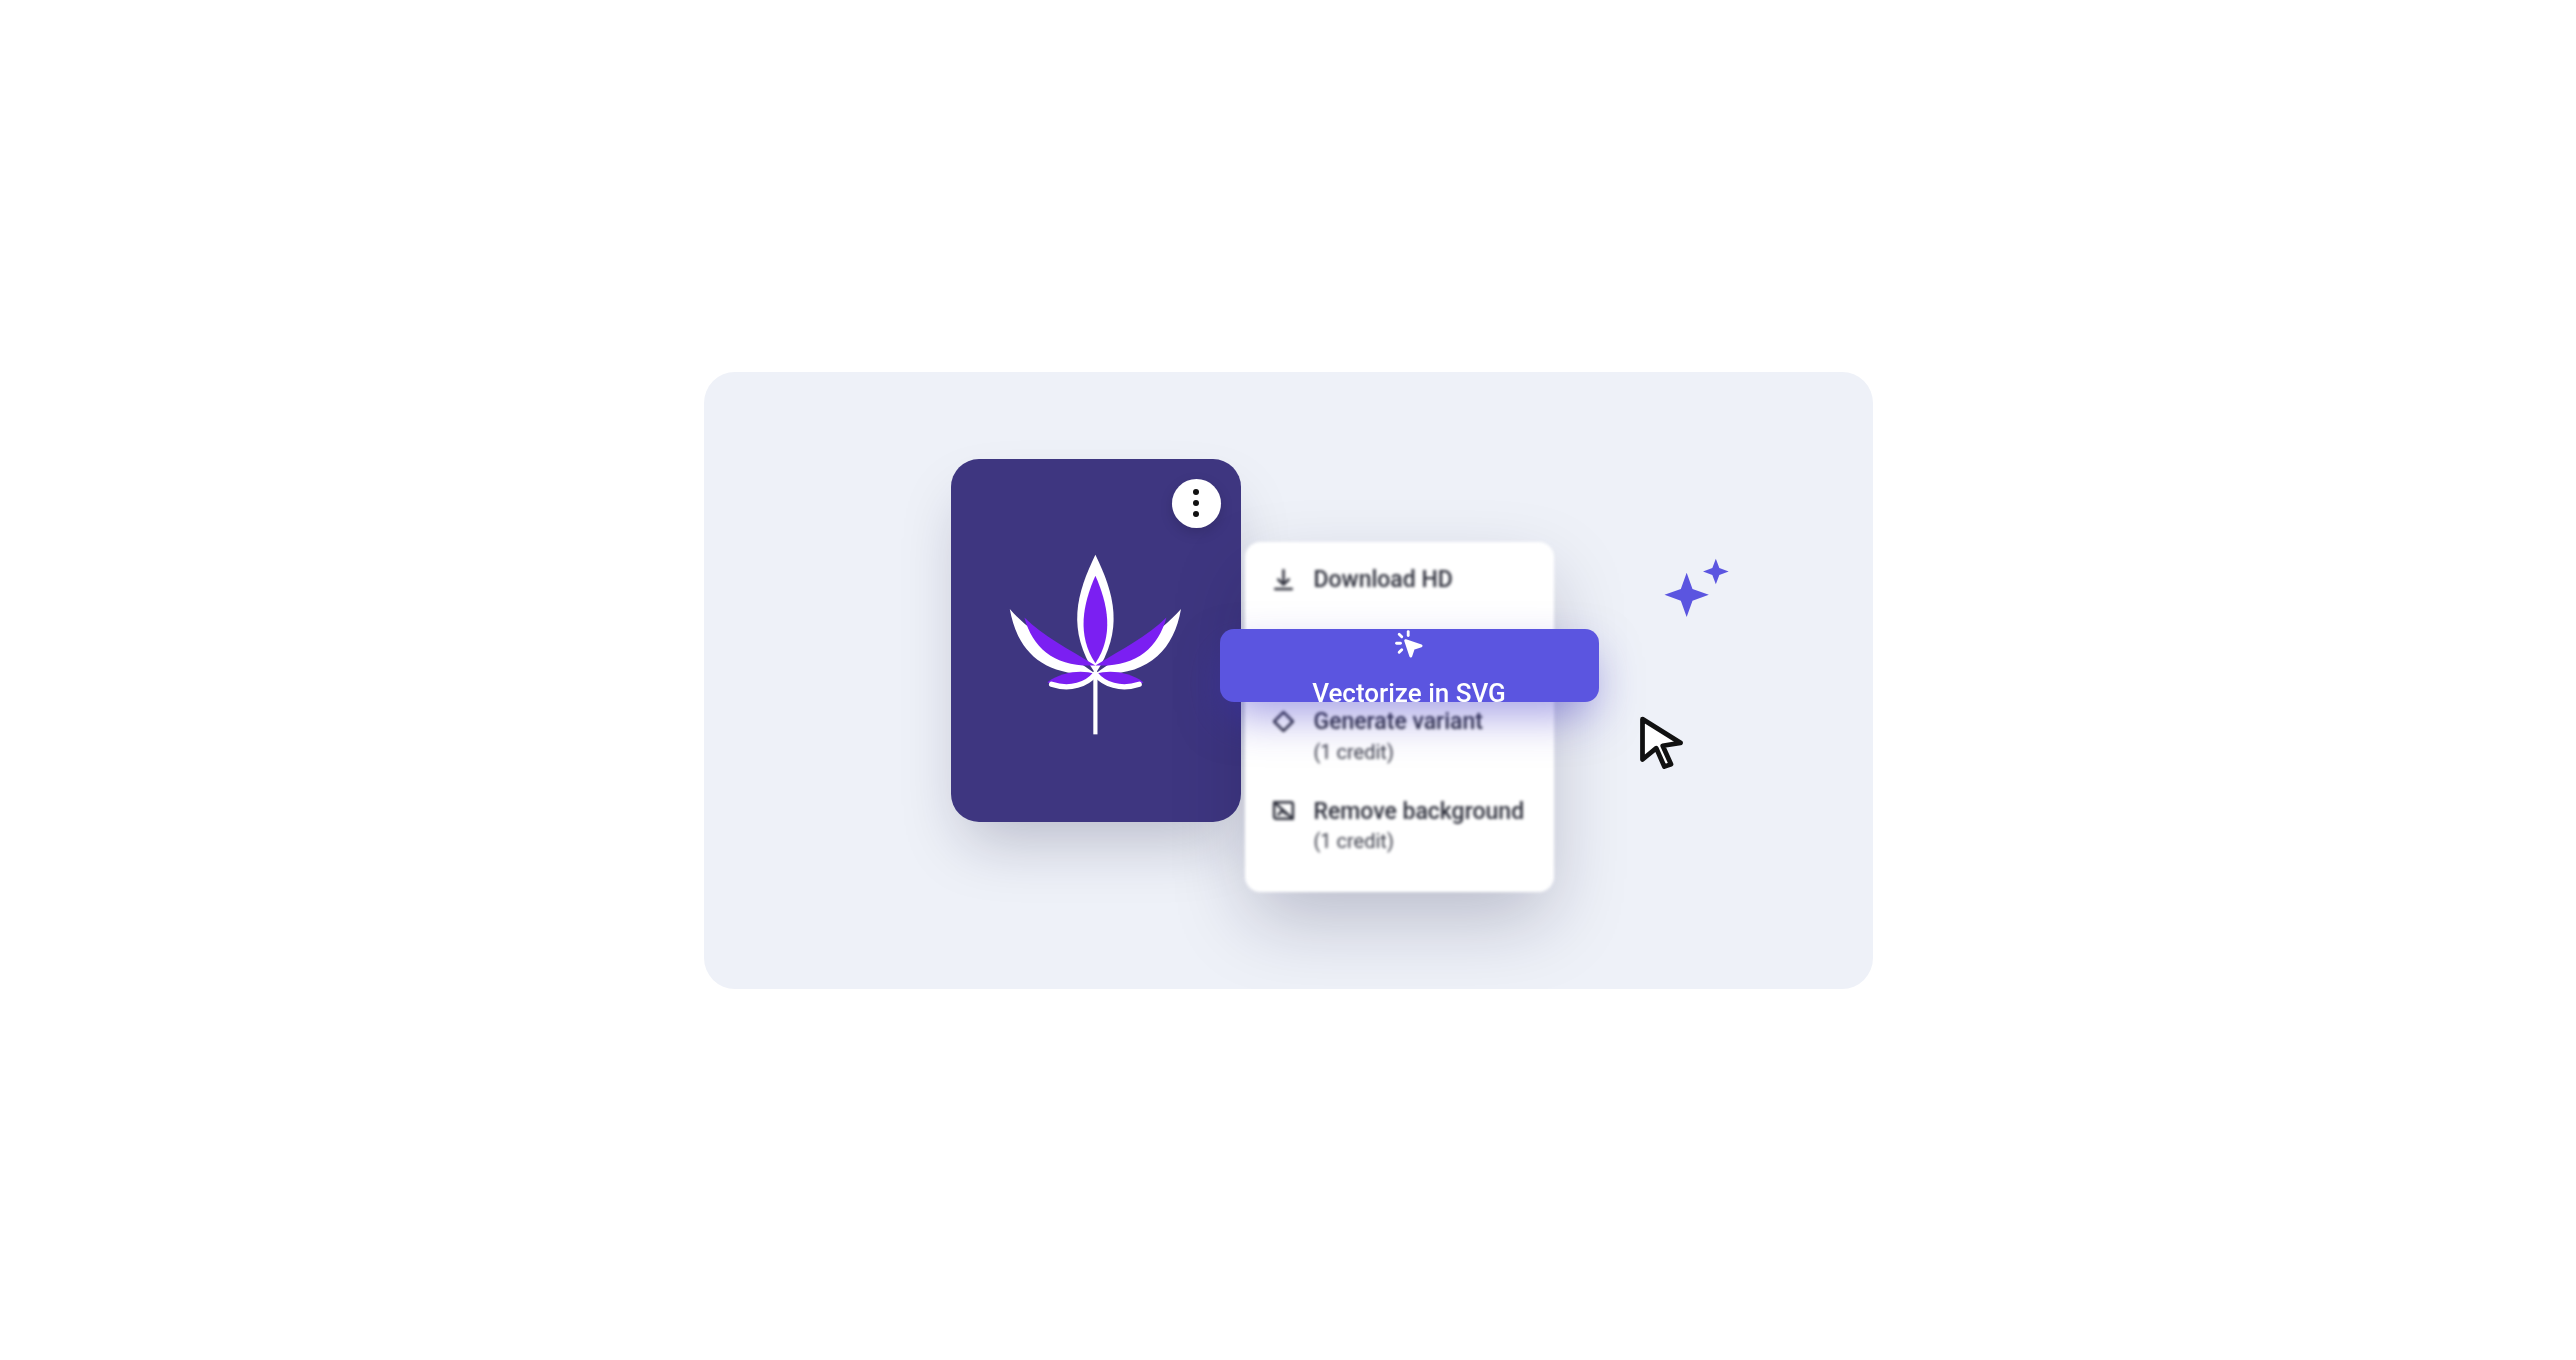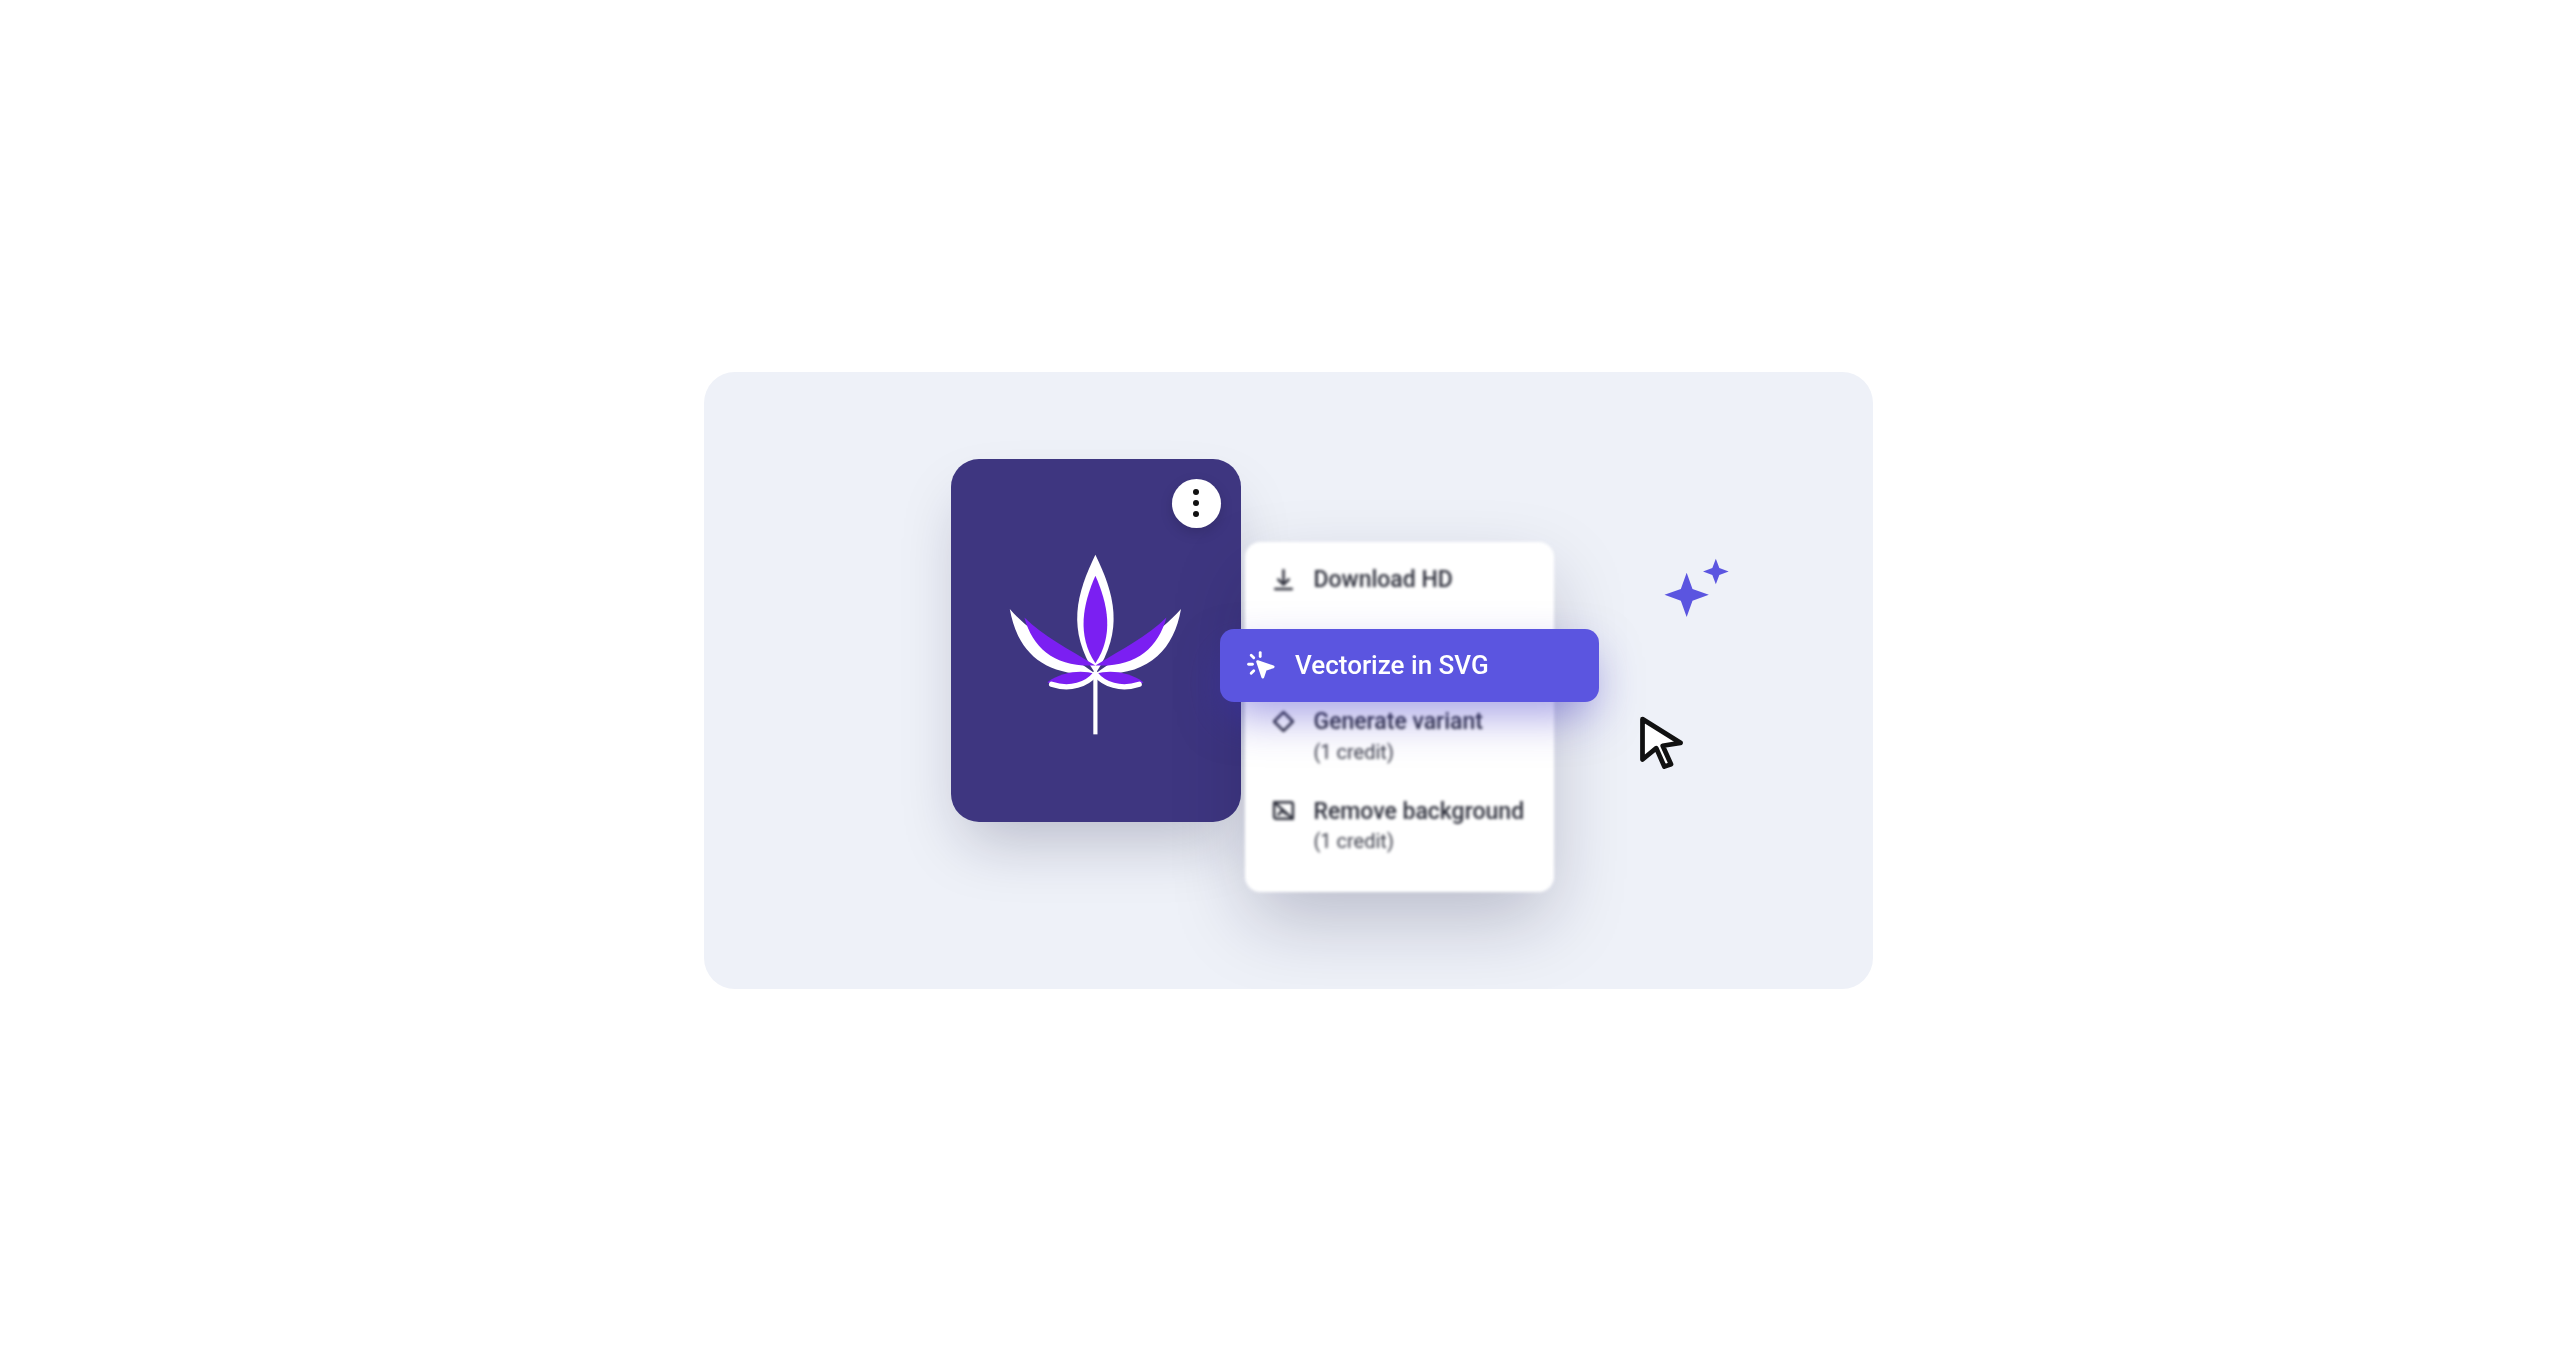--- a/index.html
+++ b/index.html
@@ -83,20 +83,21 @@
     border-radius: 14px;
     box-shadow: 0 18.6px 46px -7.7px rgba(60,50,200,0.5);
     display: flex;
     align-items: center;
     gap: 18.6px;
     padding: 0 26px;
     color: #fff;
     font-size: 26px;
     font-weight: 500;
     z-index: 5;
+    flex-direction: column;
   }
   .vectorize-chip .ic { width: 31px; height: 31px; flex:0 0 31px; }
   .cursor {
     position: absolute;
     left: 929px;
     top: 340px;
     width: 57px;
     height: 57px;
     z-index: 6;
   }

